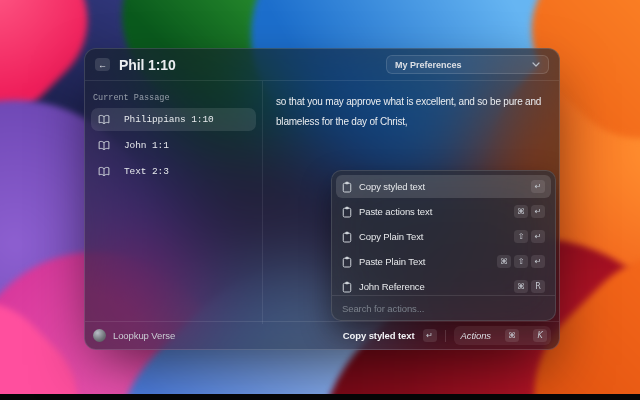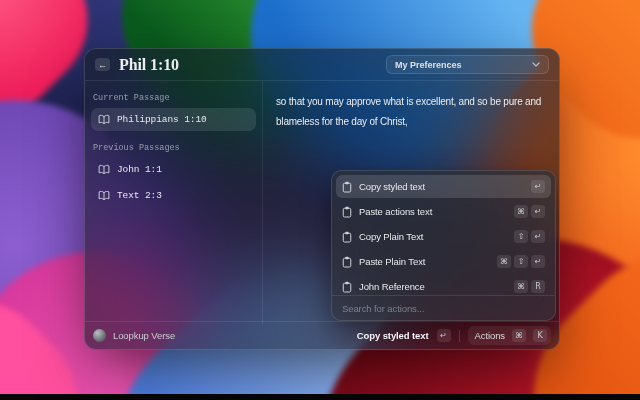--- a/index.html
+++ b/index.html
@@ -38,30 +38,30 @@
     -webkit-backdrop-filter:blur(40px) saturate(1.5);
     border:1px solid rgba(255,255,255,0.14);
     box-shadow:0 25px 60px -10px rgba(0,0,0,0.6);
     color:#e8eaed;
   }
 
   .win-header { height:32px; display:flex; align-items:center; gap:9px; padding:0 10px;
     border-bottom:1px solid rgba(255,255,255,0.09); }
   .back-btn { width:15px; height:13px; border-radius:4px; background:rgba(255,255,255,0.13);
     display:flex; align-items:center; justify-content:center; font-size:9px; color:#dde0e4; cursor:default; }
-  .win-title { font-size:16px; font-weight:600; color:#eceef1; letter-spacing:-0.1px;font-family:Liberation Serif, serif; }
+  .win-title { font-size:14px; font-weight:600; color:#eceef1; letter-spacing:-0.1px; }
   .prefs { margin-left:auto; width:163px; height:19px; display:flex; align-items:center;
     justify-content:space-between; padding:0 8px; font-size:9px; color:#dde0e5;
     background:rgba(255,255,255,0.06); border:1px solid rgba(255,255,255,0.13); border-radius:6px;font-weight:bold; }
 
   .win-body { position:absolute; top:32px; left:0; right:0; bottom:25px; display:flex; }
   .sidebar { width:178px; border-right:1px solid rgba(255,255,255,0.08); padding:6px;font-family:Liberation Mono, monospace; }
   .section-label { font-size:8.5px; color:#969ea9; margin:6px 2px 5px; }
   .section-label.second { margin-top:12px; }
-  .side-item { height:23px; display:flex; align-items:center; gap:7px; padding:0 7px;
+  .side-item { height:23px; display:flex; align-items:center; gap:14px; padding:0 7px;
     border-radius:7px; font-size:9.5px; color:#e6e9ec; margin-bottom:3px; letter-spacing:-0.1px; }
   .side-item.selected { background:rgba(255,255,255,0.10); }
   .icon { display:flex; align-items:center; justify-content:center; flex:0 0 auto; }
 
   .main { flex:1; padding:11px 13px; }
   .verse { font-size:10px; line-height:20px; color:#eaecef; letter-spacing:-0.2px; font-weight:500; }
 
   
   .actions-panel { position:absolute; right:3px; bottom:28px; width:225px; height:151px;
     border-radius:10px; overflow:hidden; display:flex; flex-direction:column;
@@ -87,22 +87,22 @@
 
   
   .statusbar { position:absolute; left:0; right:0; bottom:0; height:28px;
     border-top:1px solid rgba(255,255,255,0.09); display:flex; align-items:center; padding:0 8px; }
   .app-icon { width:13px; height:13px; border-radius:50%;
     background:radial-gradient(circle at 35% 30%,#b9bec6,#6d7076 60%,#4a4c52); }
   .app-name { font-size:9.5px; color:#c9cdd3; margin-left:7px; letter-spacing:-0.1px; }
   .status-right { margin-left:auto; display:flex; align-items:center; }
   .primary-label { font-size:9.5px; font-weight:700; color:#f2f3f5; letter-spacing:-0.1px; margin-right:5px; }
   .vdiv { width:1px; height:12px; background:rgba(255,255,255,0.14); margin:0 8px; }
-  .actions-pill { display:flex; align-items:center; gap:4px; height:19px;
-    background:rgba(255,255,255,0.07); border-radius:6px; padding:0 4px 0 7px; }
+  .actions-pill { display:flex; align-items:center; gap:11px; height:19px;
+    background:rgba(255,255,255,0.07); border-radius:6px; padding:0 4px 0 7px;font-style:italic; }
   .pill-label { font-size:9.5px; color:#d9dce0; letter-spacing:-0.1px; }
 
   svg { display:block; }
 </style>
 </head>
 <body>
 
 <div class="wallpaper">
   <div class="petal p-navy"></div>
   <div class="petal p-pink-tl"></div>
@@ -141,21 +141,20 @@
     <div class="sidebar">
       <div class="section-label">Current Passage</div>
       <div class="side-item selected">
         <span class="icon">
           <svg width="12" height="11" viewBox="0 0 16 14">
               <path d="M1.5 2.2c2-1 4-1 6.5 1 2.5-2 4.5-2 6.5-1v9.3c-2-1-4-1-6.5 1-2.5-2-4.5-2-6.5-1zM8 3.2v9.3" fill="none" stroke="#ced3da" stroke-width="1.3" stroke-linejoin="round"></path>
             </svg>
         </span>
         <span>Philippians 1:10</span>
       </div>
-      <div class="section-label second">Previous Passages</div>
       <div class="side-item">
         <span class="icon">
           <svg width="12" height="11" viewBox="0 0 16 14">
               <path d="M1.5 2.2c2-1 4-1 6.5 1 2.5-2 4.5-2 6.5-1v9.3c-2-1-4-1-6.5 1-2.5-2-4.5-2-6.5-1zM8 3.2v9.3" fill="none" stroke="#ced3da" stroke-width="1.3" stroke-linejoin="round"></path>
             </svg>
         </span>
         <span>John 1:1</span>
       </div>
       <div class="side-item">
         <span class="icon">

